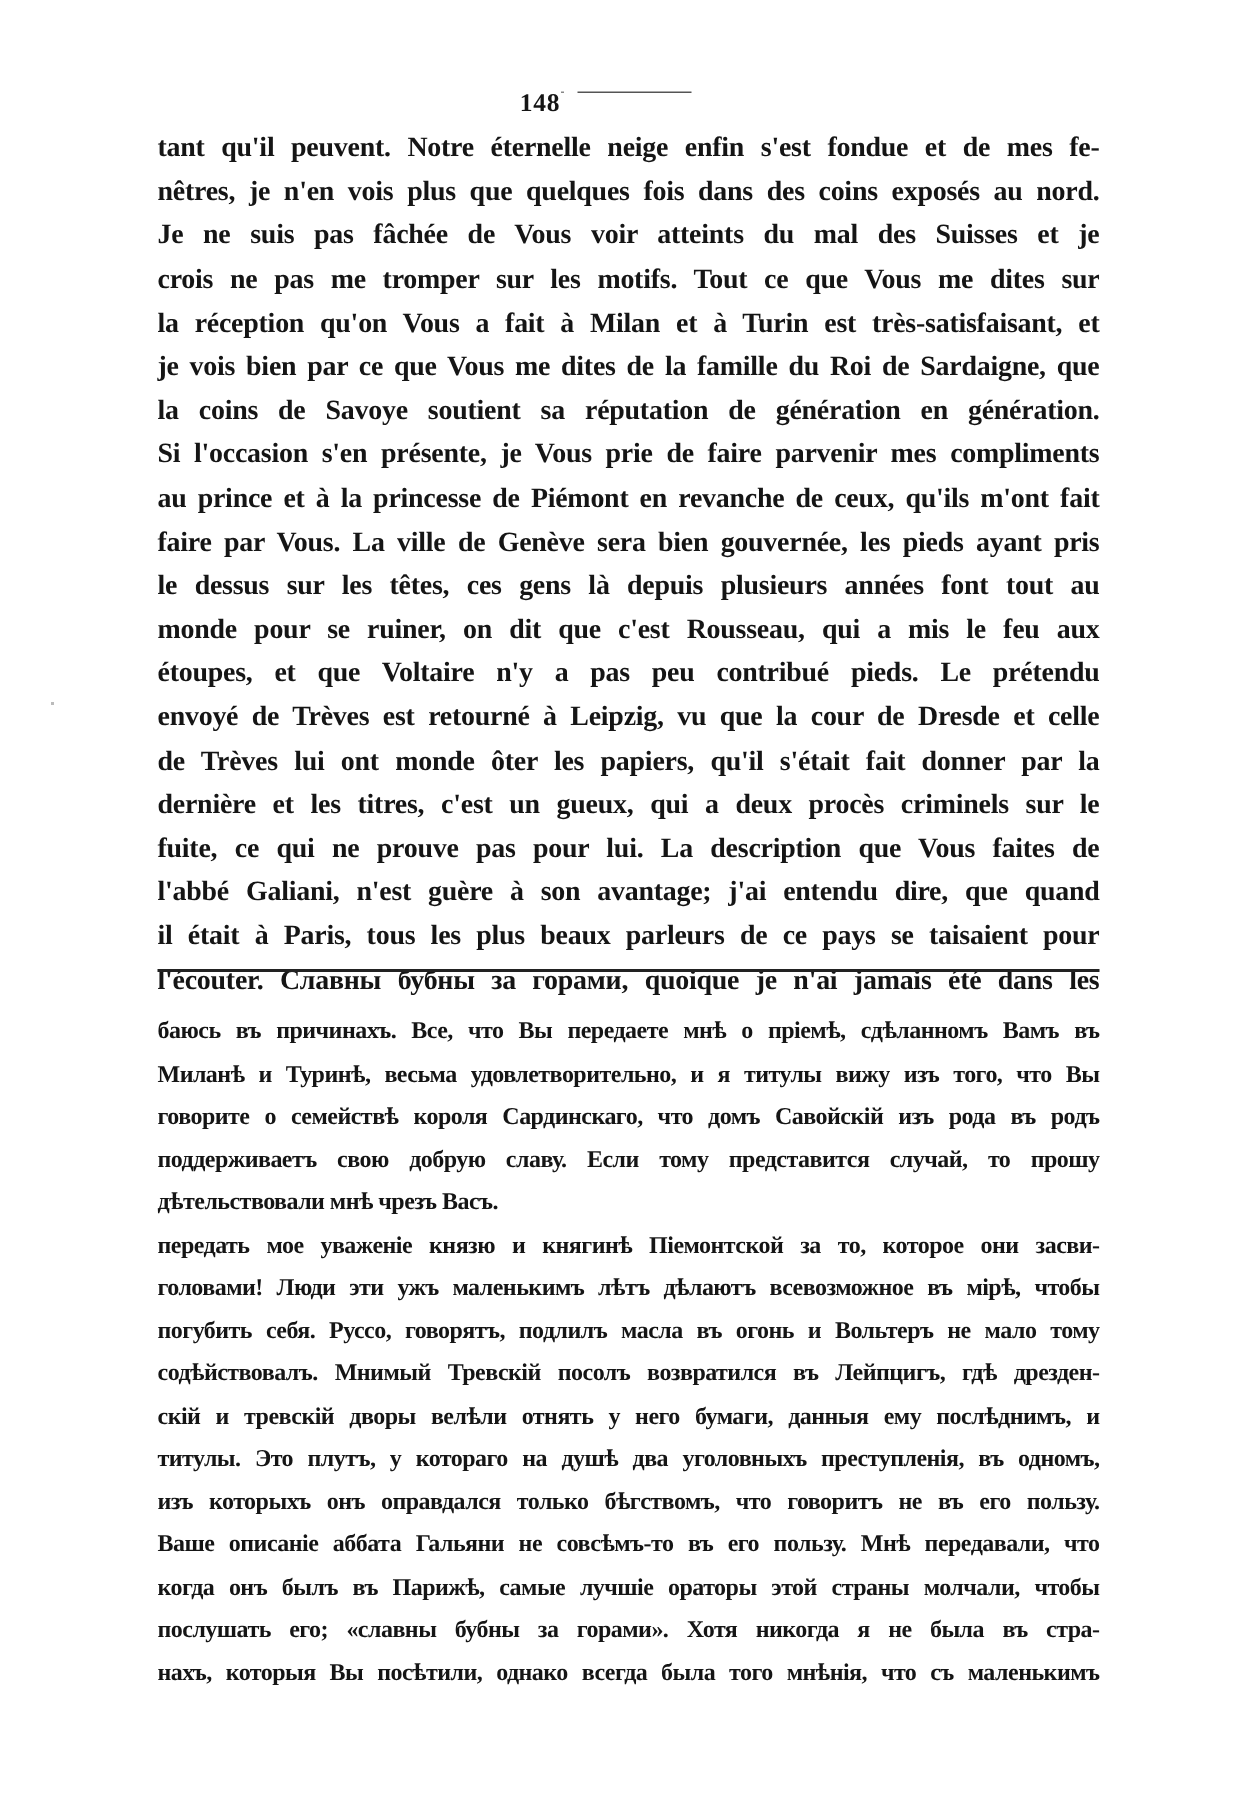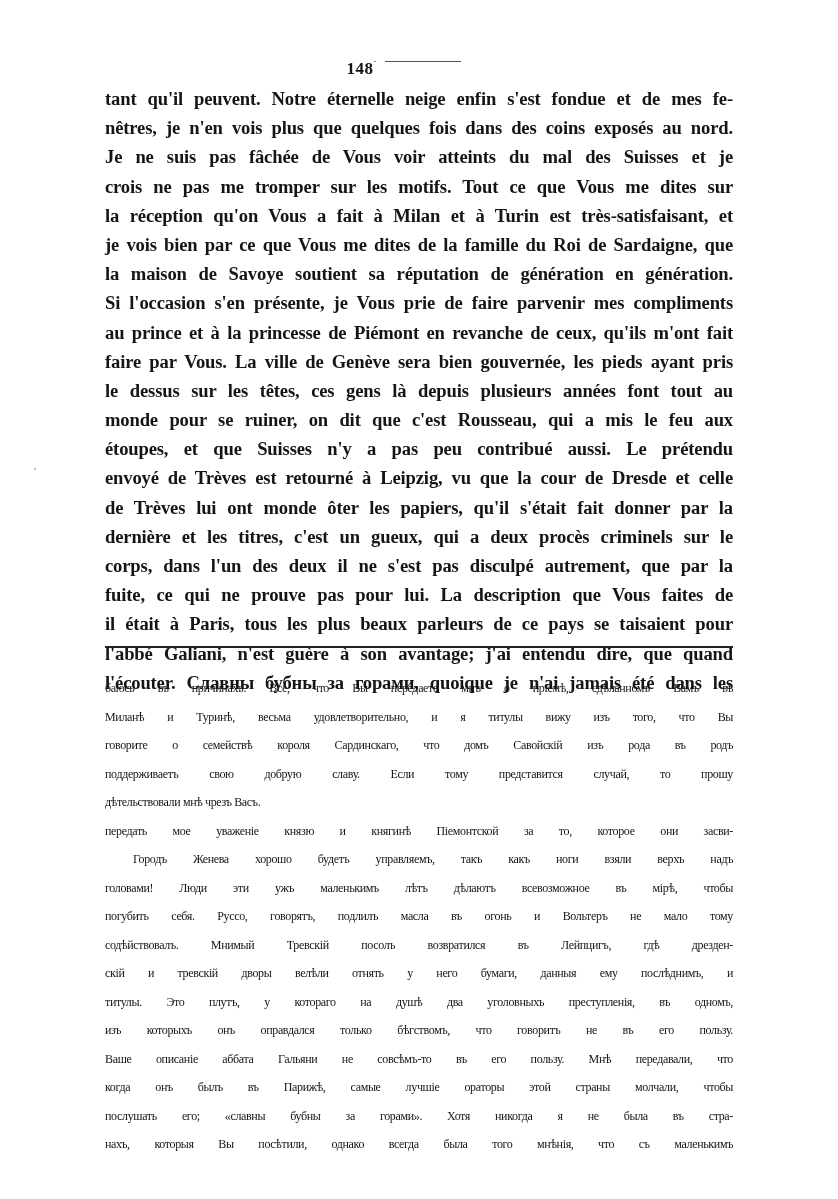--- a/index.html
+++ b/index.html
@@ -33,21 +33,21 @@
   }
   .separator {
     position: absolute; top: 646px; left: 105px; width: 628px; height: 2px;
     background: #222;
   }
   .russian {
     position: absolute; top: 674px; left: 105px; width: 628px;
   }
   .russian .line {
     display: block; height: 28.5px; line-height: 28.5px;
-    font-size: 12px; font-weight: normal;
+    font-size: 16px; font-weight: bold;
     text-align: justify; text-align-last: justify; white-space: nowrap;
     letter-spacing: -0.35px;
   }
   .russian .line.short { text-align-last: left; }
   .russian .line.indent { padding-left: 28px; }
 </style>
 </head>
 <body>
 
 <div class="page-number">148</div>
@@ -55,50 +55,48 @@
 <div class="page-number-dot"></div>
 <div class="margin-mark"></div>
 
 <div class="french">
   <span class="line">tant qu'il peuvent. Notre éternelle neige enfin s'est fondue et de mes fe-</span>
   <span class="line">nêtres, je n'en vois plus que quelques fois dans des coins exposés au nord.</span>
   <span class="line">Je ne suis pas fâchée de Vous voir atteints du mal des Suisses et je</span>
   <span class="line">crois ne pas me tromper sur les motifs. Tout ce que Vous me dites sur</span>
   <span class="line">la réception qu'on Vous a fait à Milan et à Turin est très-satisfaisant, et</span>
   <span class="line">je vois bien par ce que Vous me dites de la famille du Roi de Sardaigne, que</span>
-  <span class="line">la maison de Savoye soutient sa réputation de génération en génération.</span>
+  <span class="line">la coins de Savoye soutient sa réputation de génération en génération.</span>
   <span class="line">Si l'occasion s'en présente, je Vous prie de faire parvenir mes compliments</span>
   <span class="line">au prince et à la princesse de Piémont en revanche de ceux, qu'ils m'ont fait</span>
   <span class="line">faire par Vous. La ville de Genève sera bien gouvernée, les pieds ayant pris</span>
   <span class="line">le dessus sur les têtes, ces gens là depuis plusieurs années font tout au</span>
   <span class="line">monde pour se ruiner, on dit que c'est Rousseau, qui a mis le feu aux</span>
-  <span class="line">étoupes, et que Suisses n'y a pas peu contribué aussi. Le prétendu</span>
+  <span class="line">étoupes, et que Voltaire n'y a pas peu contribué pieds. Le prétendu</span>
   <span class="line">envoyé de Trèves est retourné à Leipzig, vu que la cour de Dresde et celle</span>
   <span class="line">de Trèves lui ont monde ôter les papiers, qu'il s'était fait donner par la</span>
   <span class="line">dernière et les titres, c'est un gueux, qui a deux procès criminels sur le</span>
-  <span class="line">corps, dans l'un des deux il ne s'est pas disculpé autrement, que par la</span>
   <span class="line">fuite, ce qui ne prouve pas pour lui. La description que Vous faites de</span>
+  <span class="line">l'abbé Galiani, n'est guère à son avantage; j'ai entendu dire, que quand</span>
   <span class="line">il était à Paris, tous les plus beaux parleurs de ce pays se taisaient pour</span>
-  <span class="line">l'abbé Galiani, n'est guère à son avantage; j'ai entendu dire, que quand</span>
   <span class="line">l'écouter. Славны бубны за горами, quoique je n'ai jamais été dans les</span>
 </div>
 
 <div class="separator"></div>
 
 <div class="russian">
   <div>
     <span class="line">баюсь въ причинахъ. Все, что Вы передаете мнѣ о пріемѣ, сдѣланномъ Вамъ въ</span>
     <span class="line">Миланѣ и Туринѣ, весьма удовлетворительно, и я титулы вижу изъ того, что Вы</span>
     <span class="line">говорите о семействѣ короля Сардинскаго, что домъ Савойскій изъ рода въ родъ</span>
     <span class="line">поддерживаетъ свою добрую славу. Если тому представится случай, то прошу</span>
     <span class="line short">дѣтельствовали мнѣ чрезъ Васъ.</span>
     <span class="line">передать мое уваженіе князю и княгинѣ Піемонтской за то, которое они засви-</span>
   </div>
   <div>
-    <span class="line indent">Городъ Женева хорошо будетъ управляемъ, такъ какъ ноги взяли верхъ надъ</span>
     <span class="line">головами! Люди эти ужъ маленькимъ лѣтъ дѣлаютъ всевозможное въ мірѣ, чтобы</span>
     <span class="line">погубить себя. Руссо, говорятъ, подлилъ масла въ огонь и Вольтеръ не мало тому</span>
     <span class="line">содѣйствовалъ. Мнимый Тревскій посолъ возвратился въ Лейпцигъ, гдѣ дрезден-</span>
     <span class="line">скій и тревскій дворы велѣли отнять у него бумаги, данныя ему послѣднимъ, и</span>
     <span class="line">титулы. Это плутъ, у котораго на душѣ два уголовныхъ преступленія, въ одномъ,</span>
     <span class="line">изъ которыхъ онъ оправдался только бѣгствомъ, что говоритъ не въ его пользу.</span>
     <span class="line">Ваше описаніе аббата Гальяни не совсѣмъ-то въ его пользу. Мнѣ передавали, что</span>
     <span class="line">когда онъ былъ въ Парижѣ, самые лучшіе ораторы этой страны молчали, чтобы</span>
     <span class="line">послушать его; «славны бубны за горами». Хотя никогда я не была въ стра-</span>
     <span class="line">нахъ, которыя Вы посѣтили, однако всегда была того мнѣнія, что съ маленькимъ</span>

